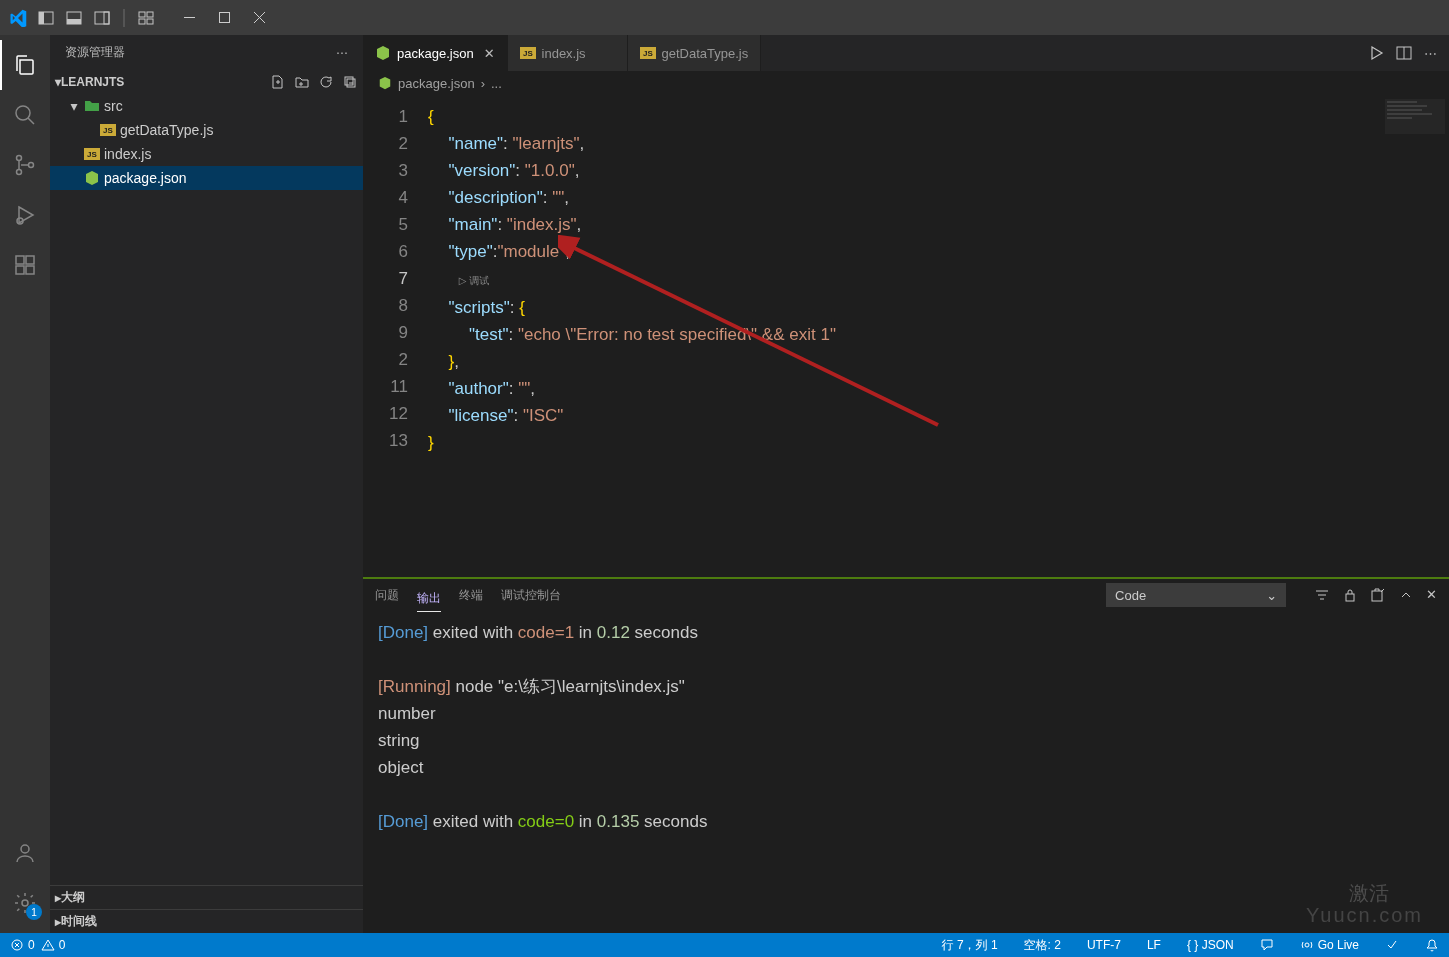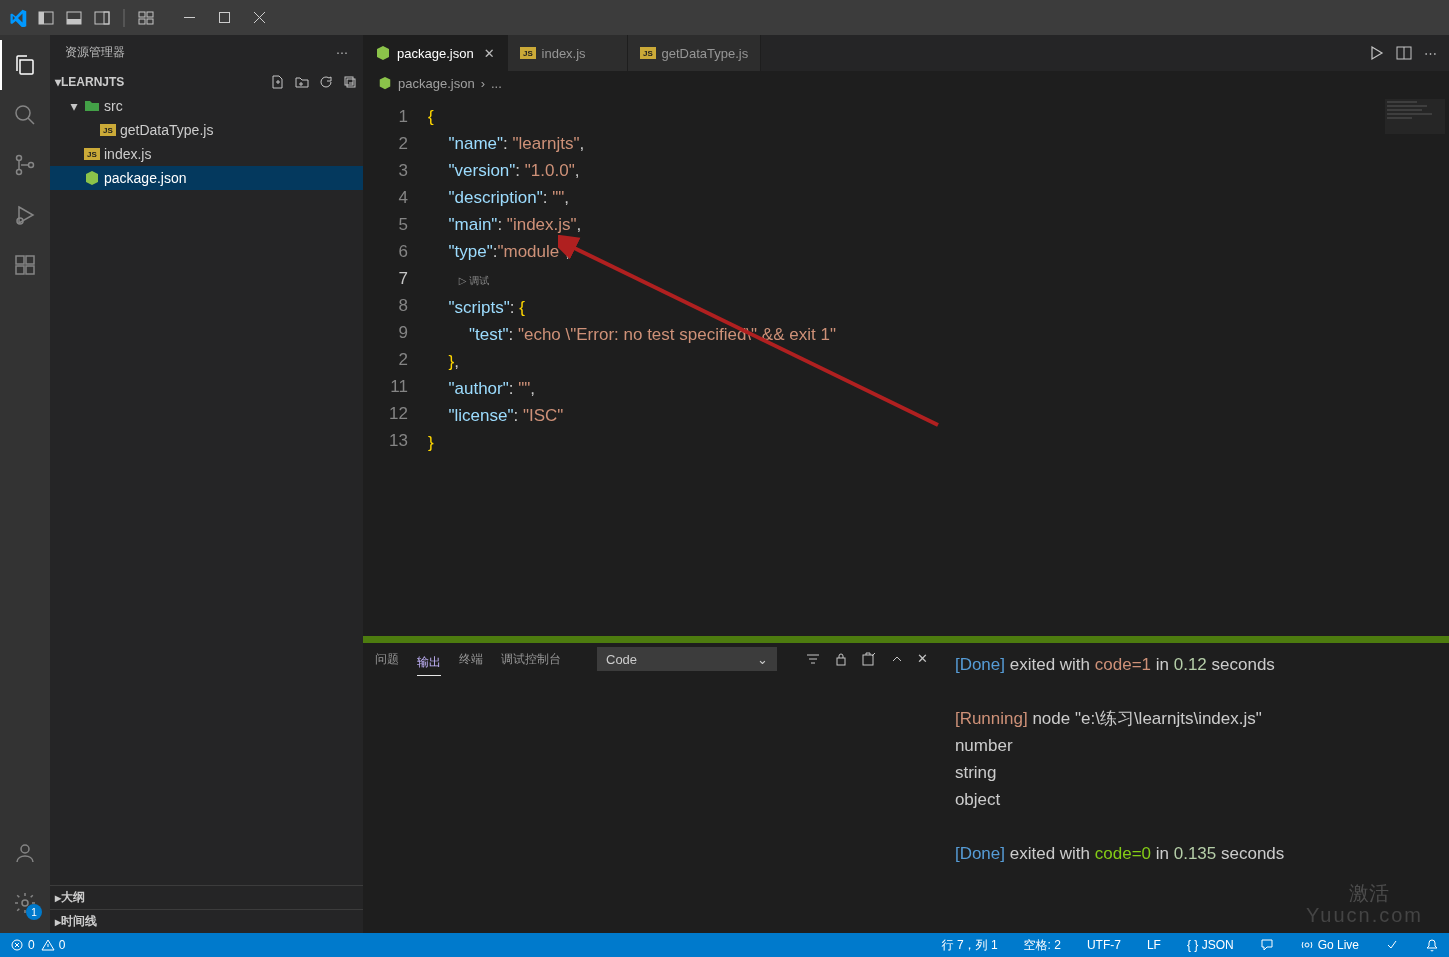--- a/index.html
+++ b/index.html
@@ -46,21 +46,21 @@
 .code { flex:1; padding:8px 0; font-family:Consolas,monospace; font-size:17px; line-height:27px; position:relative;}
 .tk-brace { color:#ffd700; }
 .tk-key { color:#9cdcfe; }
 .tk-str { color:#ce9178; }
 .tk-punct { color:#cccccc; }
 .debug-hint { color:#888888; font-size:10px;}
 .minimap { width:80px; background:#1e1e1e; position:relative;}
 .minimap-thumb { position:absolute; top:4px; right:4px; width:60px; height:35px; opacity:0.3;}
 .arrow-annot { position:absolute; pointer-events:none; }
 
-.panel { height:297px; border-top:7px solid #4d7c0f; display:flex; flex-direction:row; background:#1e1e1e;}
+.panel { height:356px; border-top:2px solid #4d7c0f; display:flex; flex-direction:column; background:#1e1e1e;}
 .panel-tabs-row { height:32px; display:flex; align-items:center; padding:0 12px; gap:18px;}
 .panel-tab { font-size:12px; color:#969696; padding:4px 0; }
 .panel-tab.active { color:#c4b5fd; border-bottom:1px solid #e7e7e7;margin-top:8px; }
 .panel-tabs-row .spacer { flex:1; }
 .panel-dropdown { background:#3c3c3c; border:1px solid #3c3c3c; color:#cccccc; height:24px; width:180px; display:flex; align-items:center; padding:0 8px; justify-content:space-between; font-size:13px;}
 .panel-actions { display:flex; gap:12px; margin-left:10px; color:#c5c5c5;}
 .panel-body { flex:1; padding:8px 15px; font-family:Consolas,monospace; font-size:17px; line-height:27px; color:#cccccc; overflow:hidden;}
 .t-done { color:#569cd6; }
 .t-code1 { color:#ce9178; }
 .t-code0 { color:#84cc16; }

